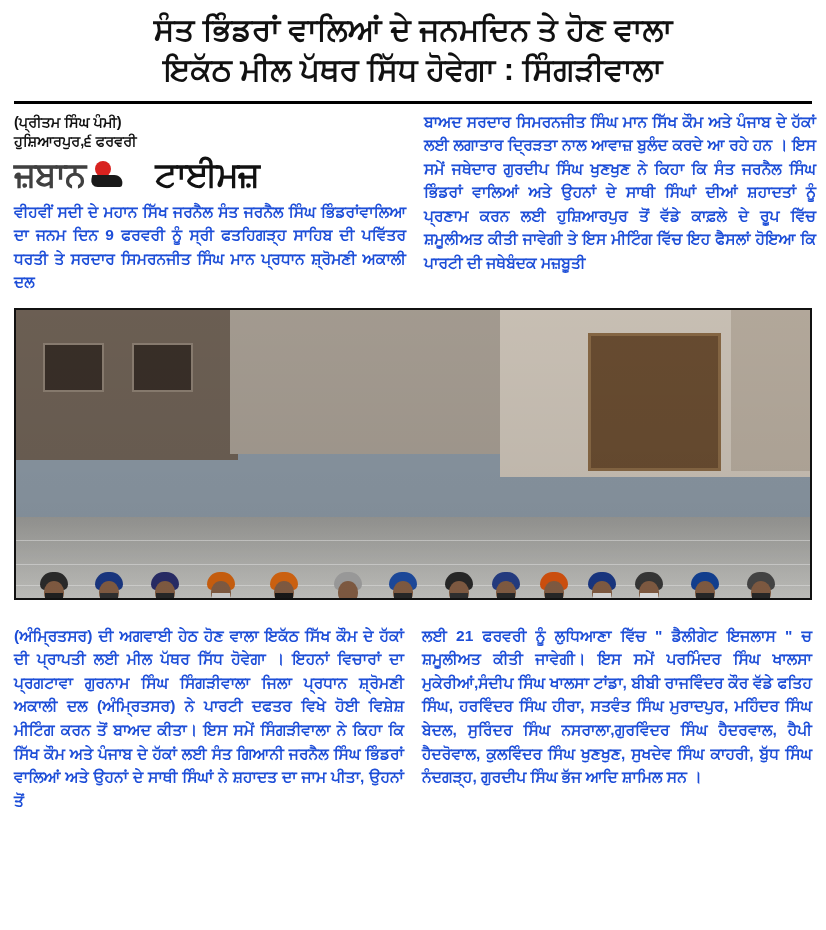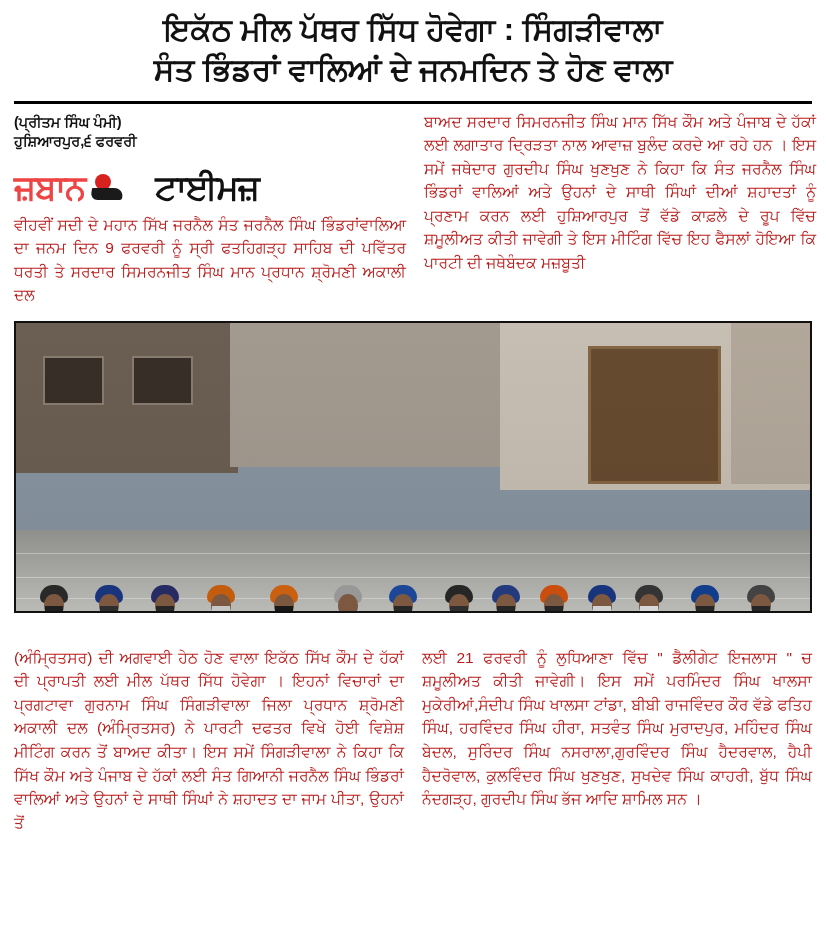--- a/index.html
+++ b/index.html
@@ -52,34 +52,34 @@
   .byline {
     font-weight: bold;
     font-size: 14.5px;
     color: #111;
     margin: 4px 0 2px 0;
   }
   .dateline {
     font-weight: bold;
     font-size: 14.5px;
     color: #111;
-    margin: 0 0 17px 0;
+    margin: 0 0 4px 0;
   }
   
   .masthead {
     display: flex;
     align-items: center;
     gap: 6px;
     margin: 2px 0 6px 0;
     height: 40px;
   }
   .masthead .word-red {
     font-weight: bold;
     font-size: 34px;
-    color: #ef4444;
+    color: #404040;
     line-height: 1;
     letter-spacing: -1px;
   }
   .masthead .word-black {
     font-weight: bold;
     font-size: 34px;
     color: #111111;
     line-height: 1;
     letter-spacing: -1px;
     margin-left: 24px;
@@ -105,23 +105,23 @@
     top: 16px;
     width: 32px;
     height: 12px;
     background: #1a1a1a;
     border-radius: 0 10px 2px 8px;
     transform: skewX(-12deg);
   }
   .body-text {
     font-size: 15.5px;
     line-height: 1.52;
-    color: #b91c1c;
+    color: #1d4ed8;
     text-align: justify;
-    font-weight: 400;
+    font-weight: 700;
   }
   .body-text p {
     margin: 0 0 6px 0;
   }
   
   .photo-wrap {
     margin: 8px 14px 0 14px;
     border: 2px solid #111111;
     height: 288px;
     overflow: hidden;
@@ -228,33 +228,32 @@
     background: #efefef;
   }
   .photo-overlay {
     position: absolute;
     inset: 0;
     background: linear-gradient(rgba(0,0,0,0.04), rgba(0,0,0,0.10));
   }
   .lower-columns {
     display: flex;
     gap: 18px;
-    padding: 16px 14px 10px 14px;
+    padding: 24px 14px 10px 14px;
     box-sizing: border-box;
-    margin-top: 17px;
   }
 </style>
 </head>
 <body>
 
 <div class="page">
 
   <div class="headline">
+    <div class="headline-line">ਸੰਤ ਭਿੰਡਰਾਂ ਵਾਲਿਆਂ ਦੇ ਜਨਮਦਿਨ ਤੇ ਹੋਣ ਵਾਲਾ</div>
     <div class="headline-line">ਇਕੱਠ ਮੀਲ ਪੱਥਰ ਸਿੱਧ ਹੋਵੇਗਾ : ਸਿੰਗੜੀਵਾਲਾ</div>
-    <div class="headline-line">ਸੰਤ ਭਿੰਡਰਾਂ ਵਾਲਿਆਂ ਦੇ ਜਨਮਦਿਨ ਤੇ ਹੋਣ ਵਾਲਾ</div>
   </div>
   <div class="rule"></div>
 
   <div class="columns">
     <div class="col">
       <div class="byline">(ਪ੍ਰੀਤਮ ਸਿੰਘ ਪੰਮੀ)</div>
       <div class="dateline">ਹੁਸ਼ਿਆਰਪੁਰ,੬ ਫਰਵਰੀ</div>
 
       <div class="masthead">
         <span class="word-red">ਜ਼ਬਾਨ</span>

